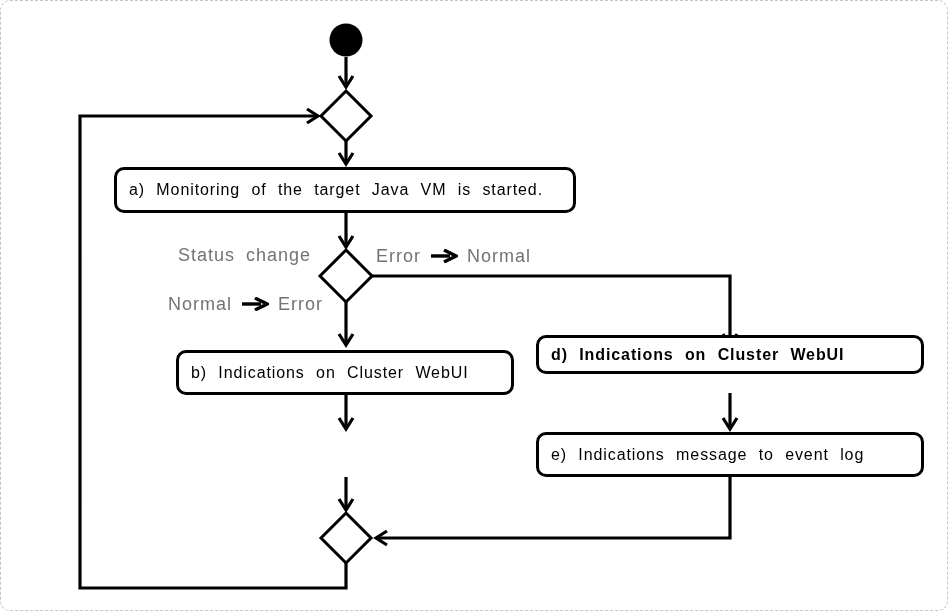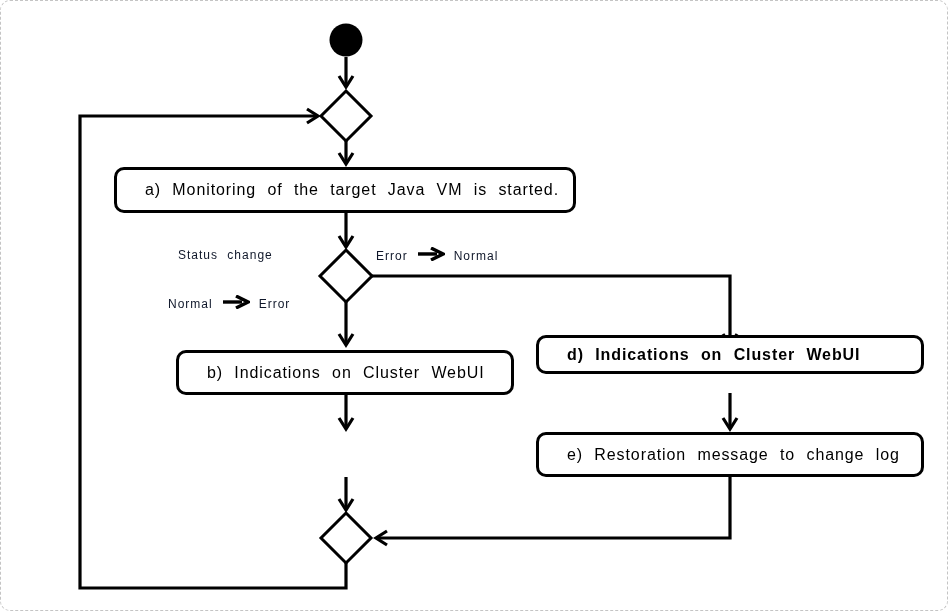--- a/index.html
+++ b/index.html
@@ -24,42 +24,42 @@
     top: 0;
   }
   .activity-box {
     position: absolute;
     box-sizing: border-box;
     border: 3px solid #000000;
     border-radius: 10px;
     background: #ffffff;
     display: flex;
     align-items: center;
-    padding-left: 28px;
+    padding-left: 12px;
     padding-right: 6px;
     font-size: 16px;
     color: #000000;
     letter-spacing: 0.9px;
     word-spacing: 6px;
     white-space: nowrap;
   }
   .box-a { left: 113px; top: 166px; width: 462px; height: 46px; }
   .box-b { left: 175px; top: 349px; width: 338px; height: 45px; }
   .box-c { left: 175px; top: 431px; width: 338px; height: 45px; }
   .box-d { left: 535px; top: 334px; width: 388px; height: 39px; font-weight: bold; }
   .box-e { left: 535px; top: 431px; width: 388px; height: 45px; }
   .flow-label {
     position: absolute;
-    font-size: 12px;
-    color: #0f172a;
+    font-size: 18px;
+    color: #737373;
     letter-spacing: 1px;
     word-spacing: 5px;
     white-space: nowrap;
     display: flex;
-    align-items: flex-start;
+    align-items: center;
     gap: 9px;
     line-height: 18px;
   }
   .label-status-change { left: 177px; top: 245px; }
   .label-error-normal  { left: 375px; top: 246px; }
   .label-normal-error  { left: 167px; top: 294px; }
   .mini-arrow { display: block; }
 </style>
 </head>
 <body>
@@ -112,21 +112,21 @@
   <div class="activity-box box-b">
     <span>b) Indications on Cluster WebUI</span>
   </div>
 
 
   <div class="activity-box box-d">
     <span>d) Indications on Cluster WebUI</span>
   </div>
 
   <div class="activity-box box-e">
-    <span>e) Restoration message to change log</span>
+    <span>e) Indications message to event log</span>
   </div>
 
   <div class="flow-label label-status-change">
     <span>Status change</span>
   </div>
 
   <div class="flow-label label-error-normal">
     <span>Error</span>
     <svg class="mini-arrow" width="28" height="14" viewBox="0 0 28 14">
       <line x1="1" y1="7" x2="20" y2="7" stroke="#000000" stroke-width="3.4"></line>

